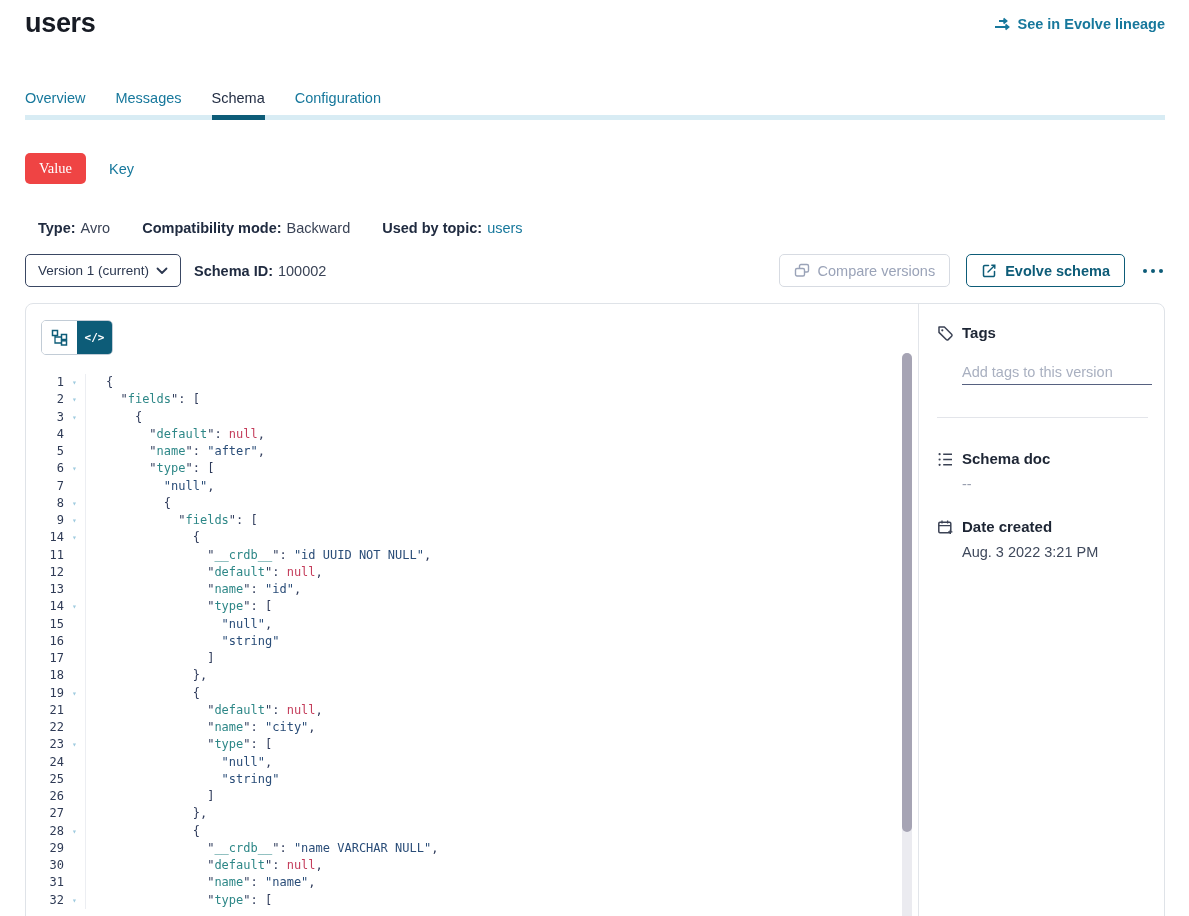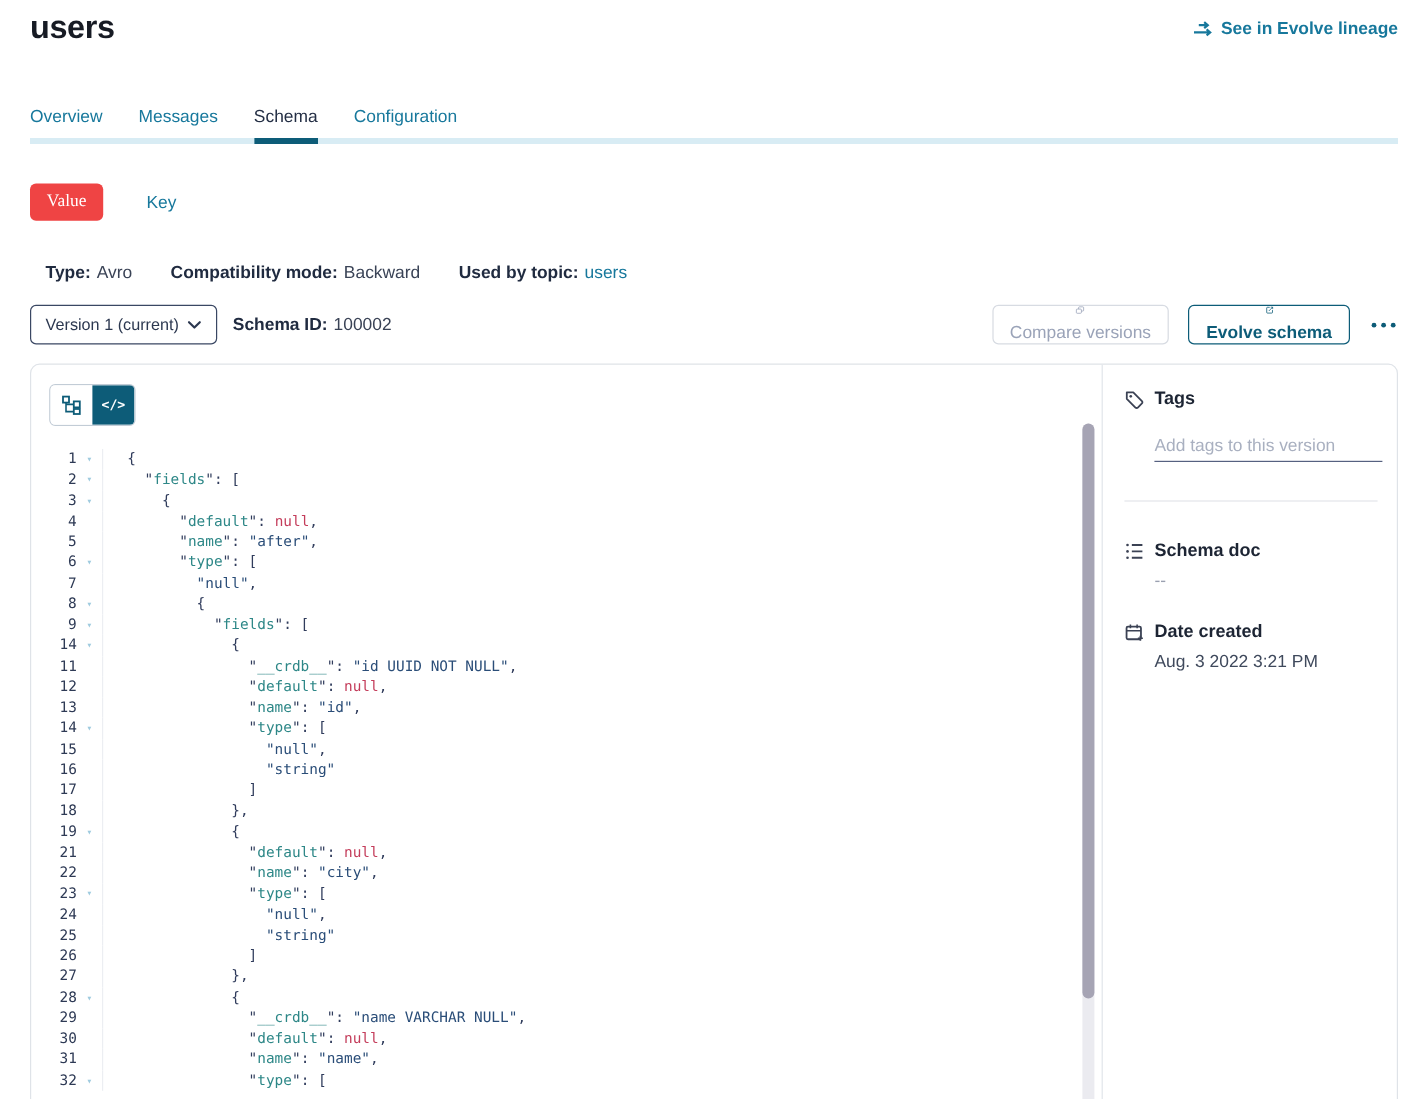--- a/index.html
+++ b/index.html
@@ -15,35 +15,35 @@
   
   .tabs-wrap { position:absolute; left:25px; top:90px; width:1140px; }
   .tabs { display:flex; gap:30px; position:relative; }
   .tabs::after { content:""; position:absolute; left:0; right:0; bottom:-5px; height:5px; background:#d8ecf4; }
   .tab { font-size:14.5px; color:#17789c; padding-bottom:9px; position:relative; cursor:pointer; }
   .tab.active { color:#232e44; font-weight:500; }
   .tab.active::after { content:""; position:absolute; left:0; right:0; bottom:-5px; height:5px; background:#0d5c78; z-index:1; }
   
   .vk-row { position:absolute; left:25px; top:153px; display:flex; align-items:center; }
   .value-btn { background:#ef4444; color:#fff; font-size:14.5px; padding:7px 14px; border-radius:5px; border:none; cursor:pointer; font-family:Liberation Serif, serif; }
-  .key-link { margin-left:36px; color:#17789c; font-size:14.5px; cursor:pointer; }
+  .key-link { margin-left:23px; color:#17789c; font-size:14.5px; cursor:pointer; }
   
   .meta-row { position:absolute; left:25px; top:220px; display:flex; gap:19px; font-size:14.5px; }
   .meta-item { display:flex; gap:5px;margin-left:13px; }
   .meta-label { font-weight:700; color:#202b40; }
   .meta-value { color:#3a4356; }
   .meta-value.link { color:#17789c; cursor:pointer; }
   
   .version-bar { position:absolute; left:25px; top:254px; width:1140px; height:33px; display:flex; align-items:center; }
   .version-select { width:156px; height:33px; border:1px solid #3a4763; border-radius:5px; display:flex; align-items:center;
     justify-content:space-between; padding:0 12px; font-size:13.5px; color:#2c3850; background:#fff; cursor:pointer; }
   .schema-id { margin-left:13px; font-size:14.5px; display:flex; gap:5px; }
   .vb-right { margin-left:auto; display:flex; align-items:center; gap:16px; }
   .btn { height:33px; display:flex; align-items:center; gap:8px; padding:0 14px; border-radius:5px; font-size:14.5px;
-    background:#fff; font-family:inherit; cursor:pointer;flex-direction:column; }
+    background:#fff; font-family:inherit; cursor:pointer; }
   .btn.disabled { border:1px solid #d7dbe2; color:#9aa3b8; cursor:default; }
   .btn.outline-teal { border:1px solid #0d5c78; color:#0d5c78; font-weight:600; }
   .ellipsis-btn { display:flex; gap:4px; align-items:center; padding:4px 2px; cursor:pointer; }
   .ellipsis-btn i { width:4px; height:4px; border-radius:50%; background:#0d5c78; }
   
   .panel { position:absolute; left:25px; top:303px; width:1140px; height:645px;
     border:1px solid #dfe3e8; border-radius:8px 8px 0 0; background:#fff; }
   .code-pane { position:absolute; left:0; top:0; bottom:0; width:893px; border-right:1px solid #e2e5ea; overflow:hidden; }
   .view-toggle { position:absolute; left:15px; top:16px; display:flex; border:1px solid #c2ccd6; border-radius:5px; overflow:hidden; }
   .vt-btn { width:35px; height:33px; display:flex; align-items:center; justify-content:center; cursor:pointer; background:#fff; }

